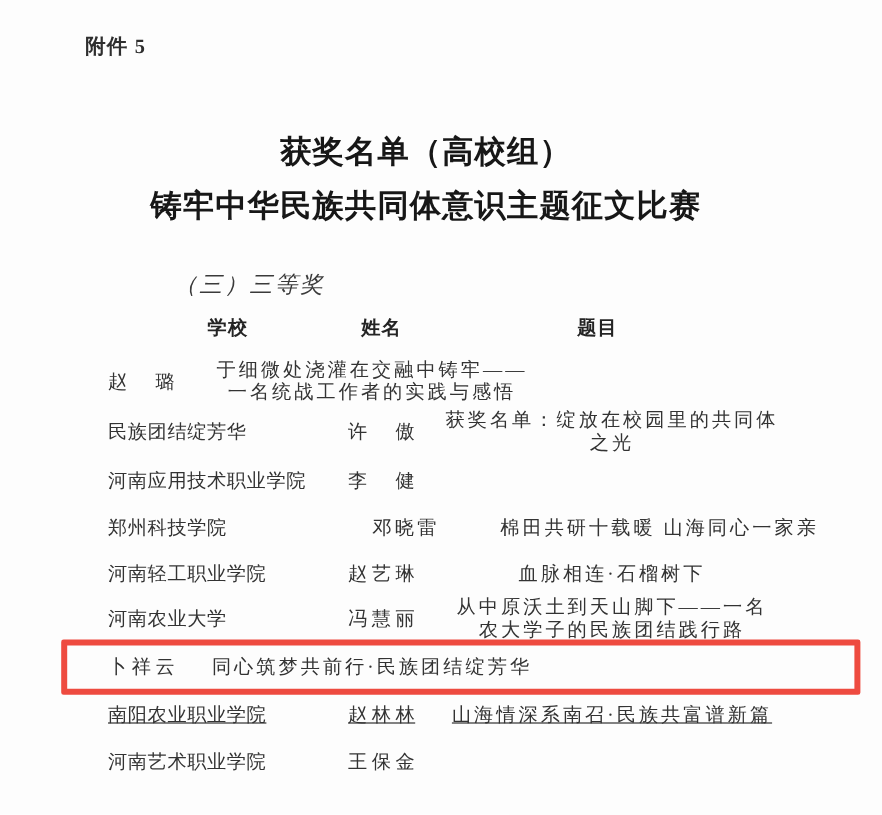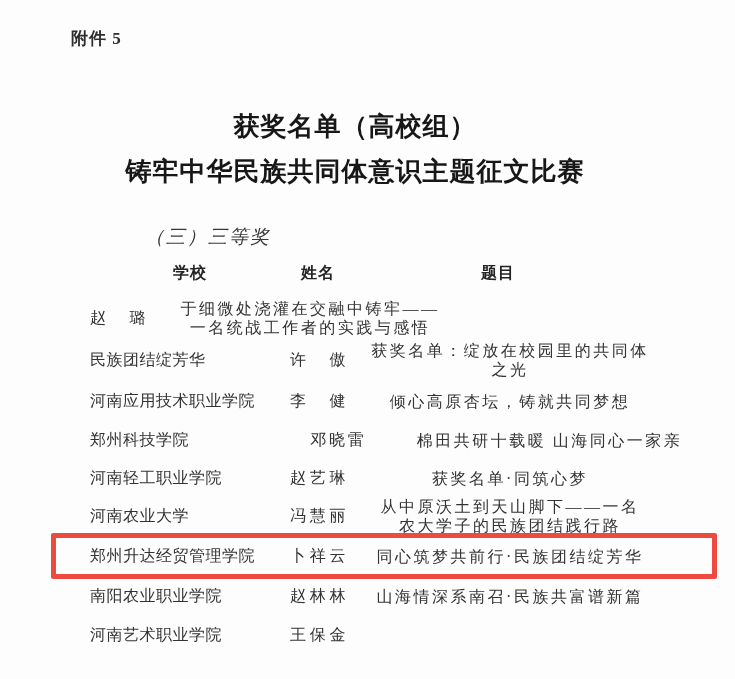--- a/index.html
+++ b/index.html
@@ -126,44 +126,42 @@
       </div>
       <div class="trow" style="top: 340px;">
         <div class="cell school">民族团结绽芳华</div>
         <div class="cell name">许 傲</div>
         <div class="cell title">获奖名单：绽放在校园里的共同体
 之光</div>
       </div>
       <div class="trow" style="top: 381px;">
         <div class="cell school">河南应用技术职业学院</div>
         <div class="cell name">李 健</div>
-        <div class="cell title">倾心高原杏坛，铸就共同梦想</div>
       </div>
       <div class="trow" style="top: 420px; gap: 27px;">
         <div class="cell school">郑州科技学院</div>
         <div class="cell name">邓晓雷</div>
         <div class="cell title">棉田共研十载暖 山海同心一家亲</div>
       </div>
       <div class="trow" style="top: 458px;">
         <div class="cell school">河南轻工职业学院</div>
         <div class="cell name">赵艺琳</div>
-        <div class="cell title">获奖名单·同筑心梦</div>
+        <div class="cell title">血脉相连·石榴树下</div>
       </div>
       <div class="trow" style="top: 496px;">
         <div class="cell school">河南农业大学</div>
         <div class="cell name">冯慧丽</div>
         <div class="cell title">从中原沃土到天山脚下——一名
 农大学子的民族团结践行路</div>
       </div>
       <div class="trow" style="top: 536px;">
-        <div class="cell school">郑州升达经贸管理学院</div>
         <div class="cell name">卜祥云</div>
         <div class="cell title">同心筑梦共前行·民族团结绽芳华</div>
       </div>
-      <div class="trow" style="top: 576px;">
+      <div class="trow" style="top: 576px; text-decoration: underline;">
         <div class="cell school">南阳农业职业学院</div>
         <div class="cell name">赵林林</div>
         <div class="cell title">山海情深系南召·民族共富谱新篇</div>
       </div>
       <div class="trow" style="top: 615px;">
         <div class="cell school">河南艺术职业学院</div>
         <div class="cell name">王保金</div>
       </div>
     </div>
 

